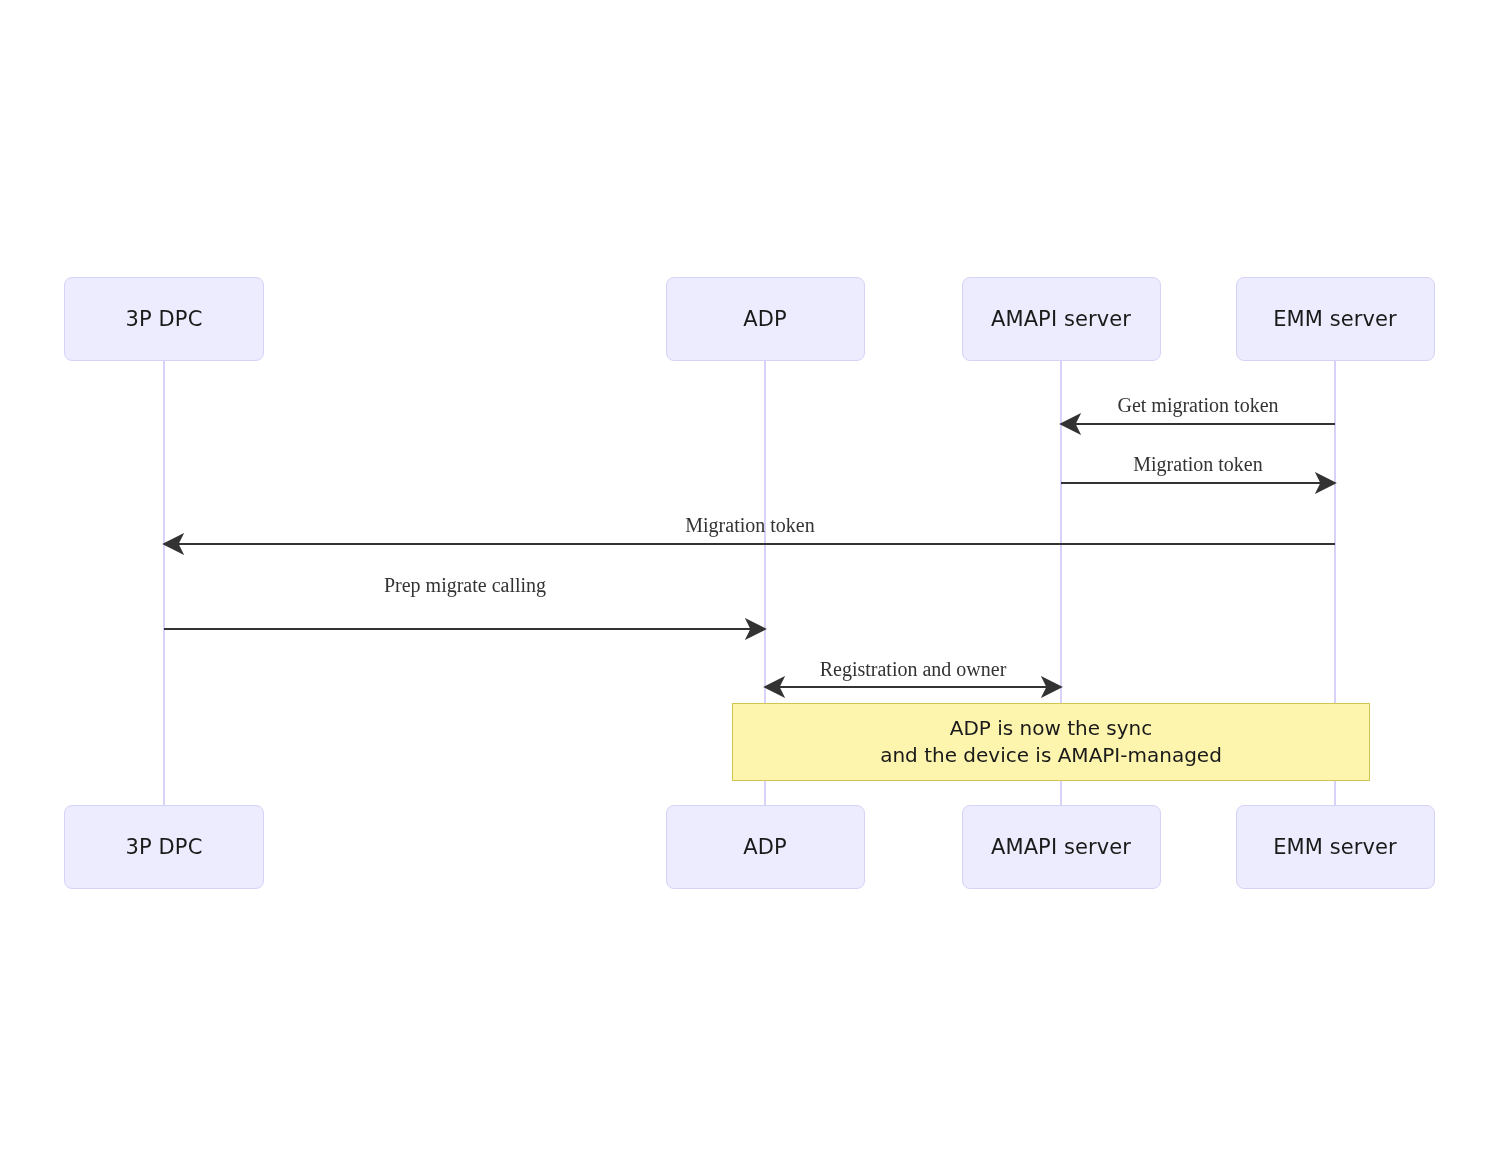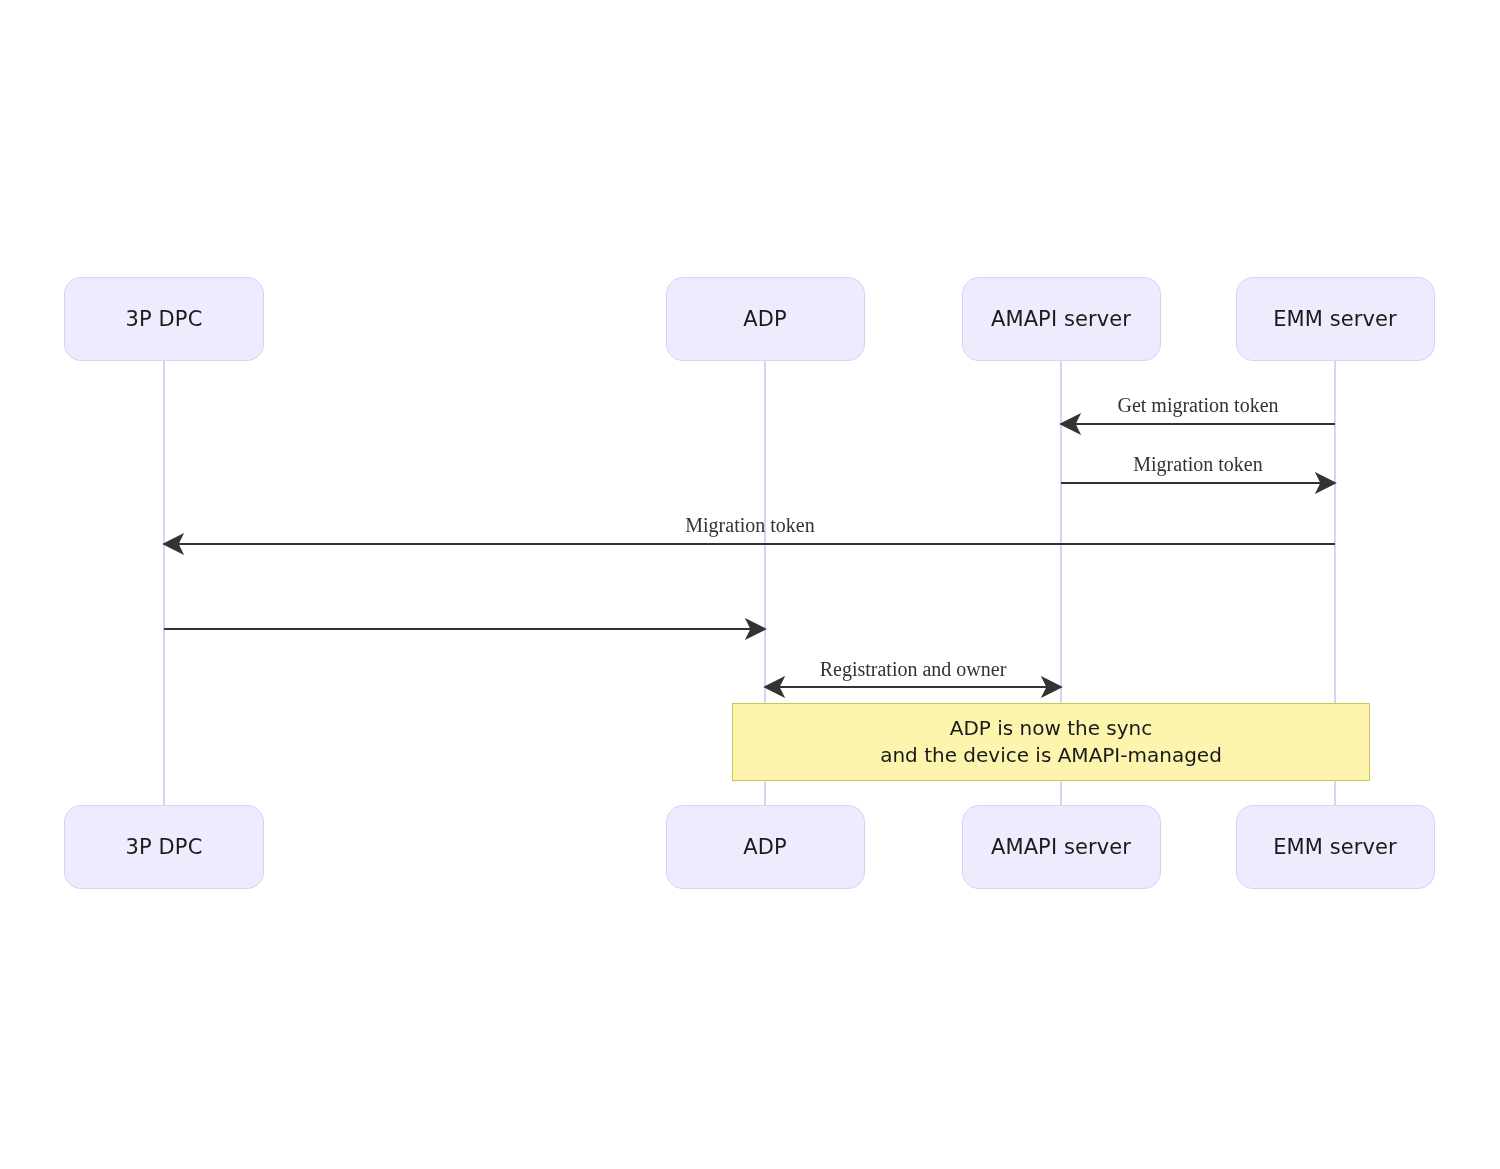--- a/index.html
+++ b/index.html
@@ -23,21 +23,21 @@
     left: 0;
     top: 0;
     width: 1500px;
     height: 1169px;
   }
   .participant-box {
     position: absolute;
     box-sizing: border-box;
     background: #ececfe;
     border: 1px solid #d6d3f8;
-    border-radius: 17px;
+    border-radius: 8px;
     display: flex;
     align-items: center;
     justify-content: center;
     color: #1a1a1a;
     font-size: 21px;
     font-family: "DejaVu Sans", sans-serif;
     letter-spacing: 0.1px;
   }
   .note-box {
     position: absolute;
@@ -128,20 +128,21 @@
       <div class="msg-label" style="left: 1198px; top: 392px; color: rgb(51, 51, 51);">
         <span class="lbl-line">Get migration token</span>
       </div>
       <div class="msg-label" style="left: 1198px; top: 451px; color: rgb(51, 51, 51);">
         <span class="lbl-line">Migration token</span>
       </div>
       <div class="msg-label" style="left: 750px; top: 512px; color: rgb(51, 51, 51);">
         <span class="lbl-line">Migration token</span>
       </div>
       <div class="msg-label" style="left: 465px; top: 572px; color: rgb(51, 51, 51);">
+        <span class="lbl-line">Prep migrate calling</span>
       </div>
       <div class="msg-label" style="left: 913px; top: 656px; color: rgb(51, 51, 51);">
         <span class="lbl-line">Registration and owner</span>
       </div>
     </div>
   <div id="notes">
       <div class="note-box" style="left: 732px; top: 703px; width: 638px; height: 78px; background: rgb(253, 245, 173); border-color: rgb(207, 198, 79);">
         <div class="note-line">ADP is now the sync</div>
         <div class="note-line">and the device is AMAPI-managed</div>
       </div>

